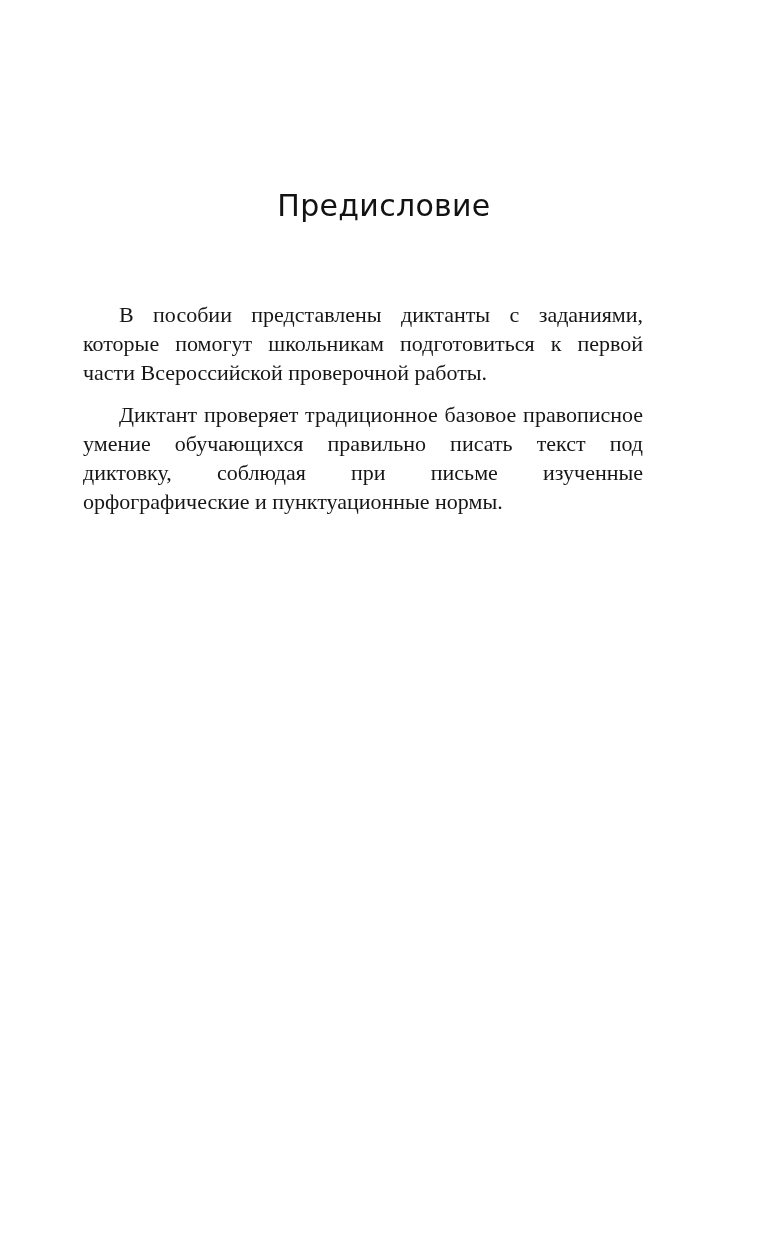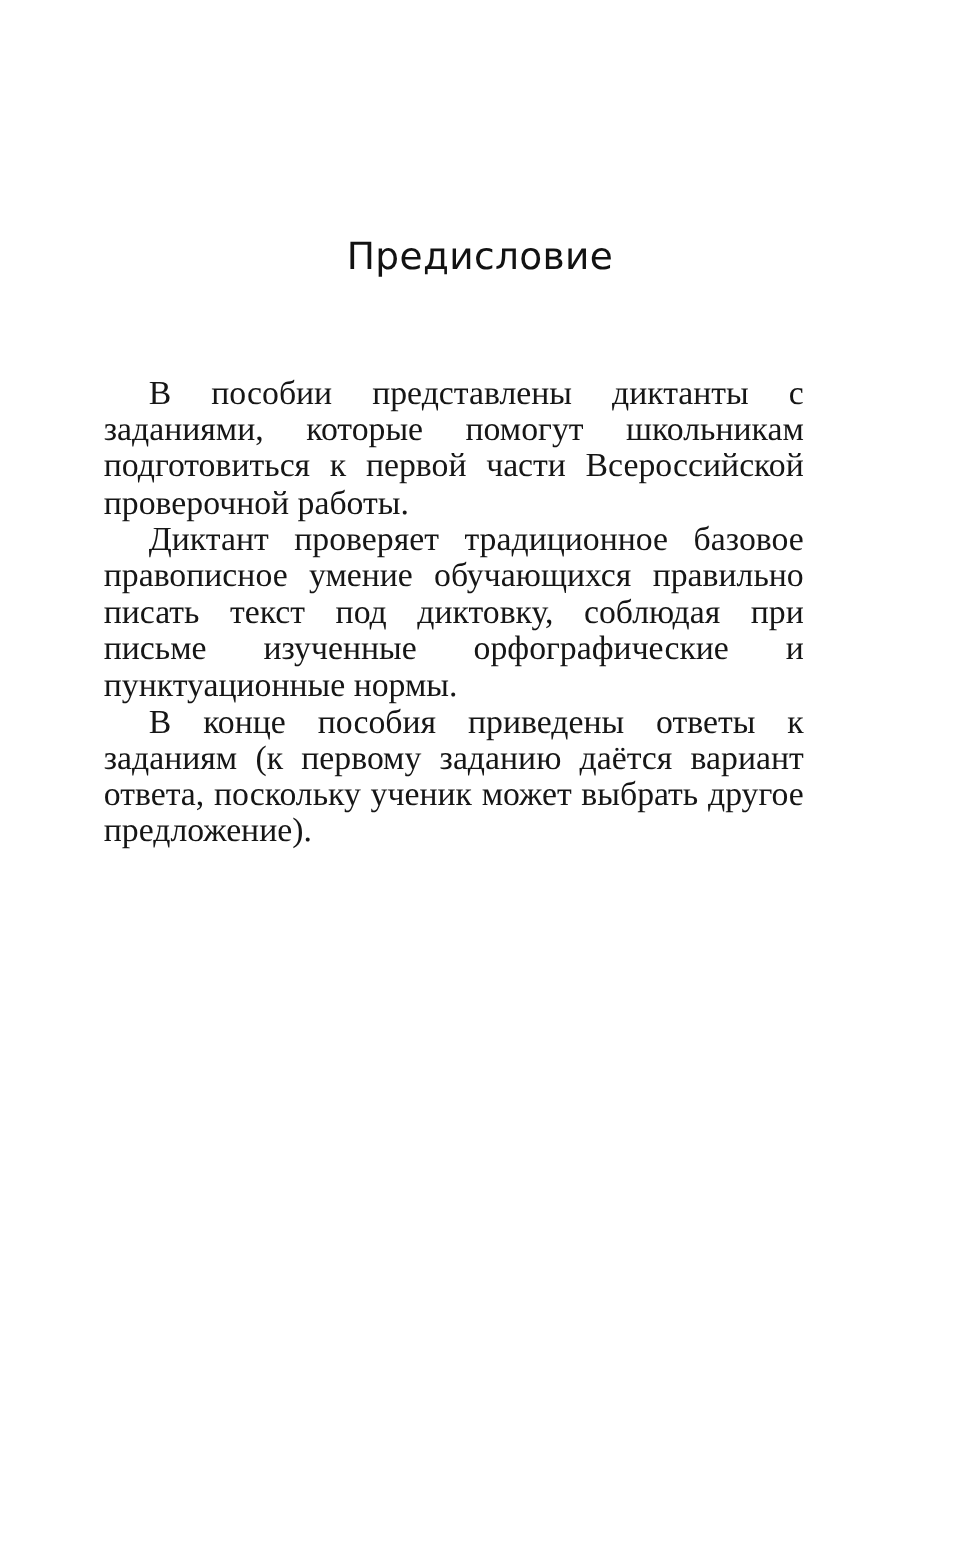--- a/index.html
+++ b/index.html
@@ -35,42 +35,41 @@
   .body-block {
     position: absolute;
     top: 300px;
     left: 83px;
     width: 560px;
   }
   .para {
     margin: 0;
     text-indent: 36px;
     text-align: justify;
-    font-size: 27px;
+    font-size: 22px;
     line-height: 29.2px;
     font-family: "Liberation Serif", serif;
     color: #161616;
     hyphens: manual;
   }
   .para + .para {
-    margin-top: 0px;
+    margin-top: 12px;
   }
   .para:last-child {
     text-align: justify;
   }
   .para.last-line-left {
     text-align-last: left;
   }
 </style>
 </head>
 <body>
 
 <div class="page">
 
   <h1 class="page-title">Предисловие</h1>
 
   <div class="body-block">
     <p class="para last-line-left">В пособии представлены диктанты с заданиями, которые помогут школьникам подготовиться к первой части Всероссийской проверочной работы.</p>
     <p class="para last-line-left">Диктант проверяет традиционное базовое правописное умение обучающихся правильно писать текст под диктовку, соблюдая при письме изученные орфографические и пунктуационные нормы.</p>
-    <p class="para last-line-left">В конце пособия приведены ответы к заданиям (к первому заданию даётся вариант ответа, поскольку ученик может выбрать другое предложение).</p>
   </div>
 
 </div>
 
 </body></html>

